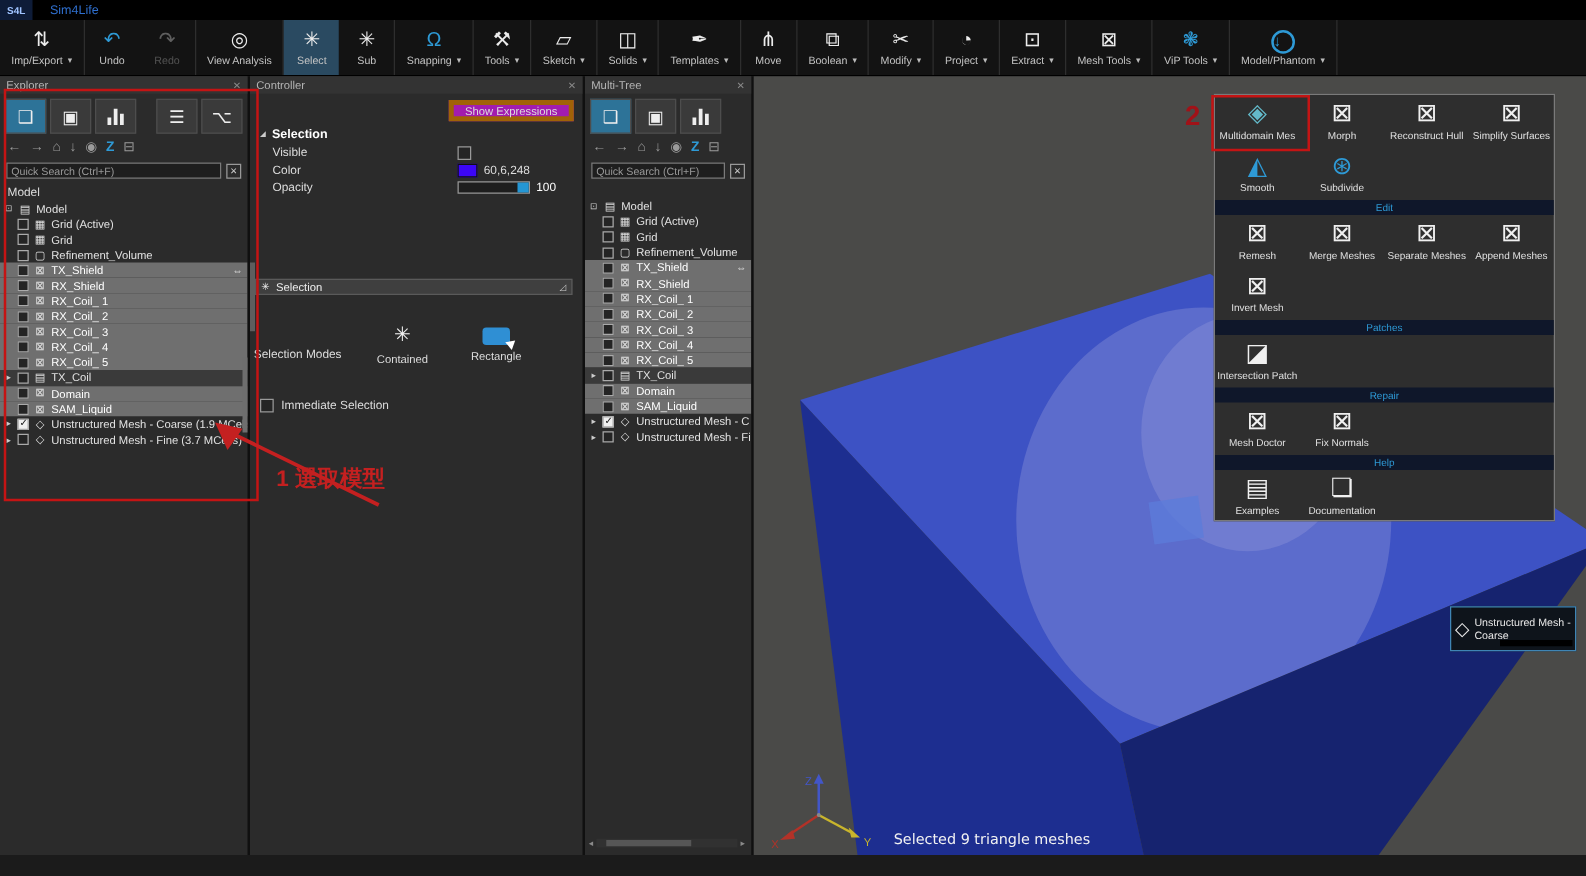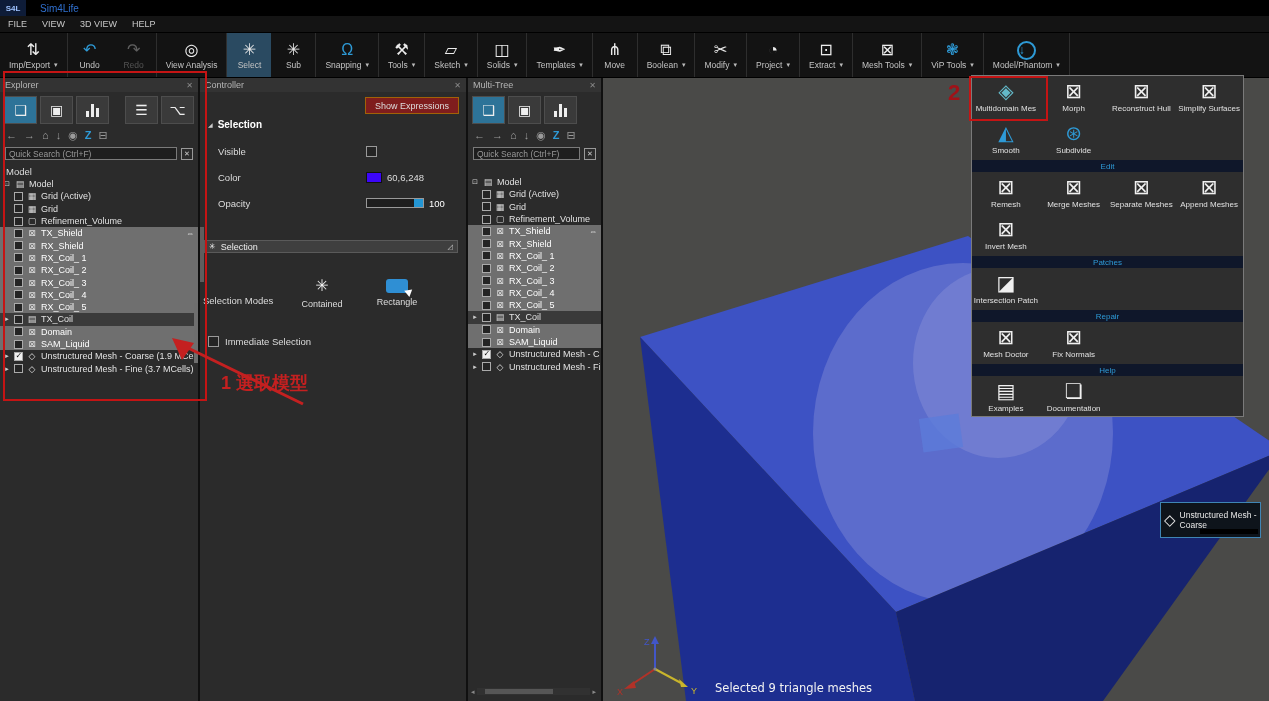--- a/index.html
+++ b/index.html
@@ -68,25 +68,25 @@
   .tlabel{overflow:hidden;}
   .tbadge{margin-left:auto;margin-right:4px;font-size:8px;color:#eee;}
   .vscroll{position:absolute;right:0;top:225px;width:4px;height:60px;background:#6e6e6e;}
   .lscroll{position:absolute;left:0;top:149px;width:4px;height:55px;background:#5e5e5e;}
   .hscroll{position:absolute;left:3px;right:5px;bottom:5px;height:9px;display:flex;align-items:center;gap:2px;}
   .hs-arrow{font-size:7px;color:#8a8a8a;}
   .hs-track{flex:1;height:7px;background:#313131;position:relative;}
   .hs-thumb{position:absolute;left:8px;width:60%;top:1px;bottom:1px;background:#565656;}
   
   .ctrl-body{position:relative;flex:1;}
-  .show-expr{position:absolute;right:7px;top:5px;height:17px;background:#7f1d1d;border:1px solid #a16207;color:#ddd;font-size:9px;padding:0 9px;font-family:inherit;}
+  .show-expr{position:absolute;right:7px;top:5px;height:17px;background:#a21caf;border:4px solid #a16207;color:#ddd;font-size:9px;padding:0 9px;font-family:inherit;}
   .grp-head{position:absolute;left:8px;top:27px;font-weight:bold;font-size:10px;color:#fff;display:flex;gap:5px;align-items:center;}
   .grp-marker{font-size:6px;color:#ccc;}
   .props{position:absolute;top:40px;left:0;right:0;}
-  .prow{display:flex;align-items:center;height:14px;font-size:9.5px;color:#ddd;padding-left:18px;margin-top:12px;}
+  .prow{display:flex;align-items:center;height:14px;font-size:9.5px;color:#ddd;padding-left:18px;}
   .plabel{width:148px;}
   .pctrl{display:flex;align-items:center;gap:5px;}
   .ck{width:11px;height:11px;border:1px solid #999;background:#242424;flex:none;}
   .swatch{width:16px;height:11px;background:#3c06f8;border:1px solid #111;flex:none;}
   .slider{width:58px;height:10px;border:1px solid #999;background:#1e1e1e;position:relative;}
   .sl-thumb{position:absolute;right:0;top:0;bottom:0;width:9px;background:#2496d4;}
   .pval{font-weight:normal;color:#fff;}
   .sel-bar{position:absolute;left:4px;right:8px;top:148px;height:13px;background:#3f3f3f;border:1px solid #5a5a5a;
     font-size:9px;color:#eee;display:flex;align-items:center;padding:0 4px;gap:5px;}
   .sel-bar .sb-ic{font-size:8px;}
@@ -130,30 +130,20 @@
 </head>
 <body>
 
 <div class="window">
 
   <div class="titlebar">
     <div class="logo">S4L</div>
     <div class="win-title">Sim4Life</div>
   </div>
 
-  <div class="menubar">
-
-      <span class="menu-item">FILE</span>
-
-      <span class="menu-item">VIEW</span>
-
-      <span class="menu-item">3D VIEW</span>
-
-      <span class="menu-item">HELP</span>
-    </div>
 
   <div class="toolbar">
 
       <div class="tb-group sep">
         <div class="tb-btn">
           <span class="tb-icon">⇅</span>
           <span class="tb-row">
             <span class="tb-label">Imp/Export</span>
             <span class="caret">▾</span>
           </span>

